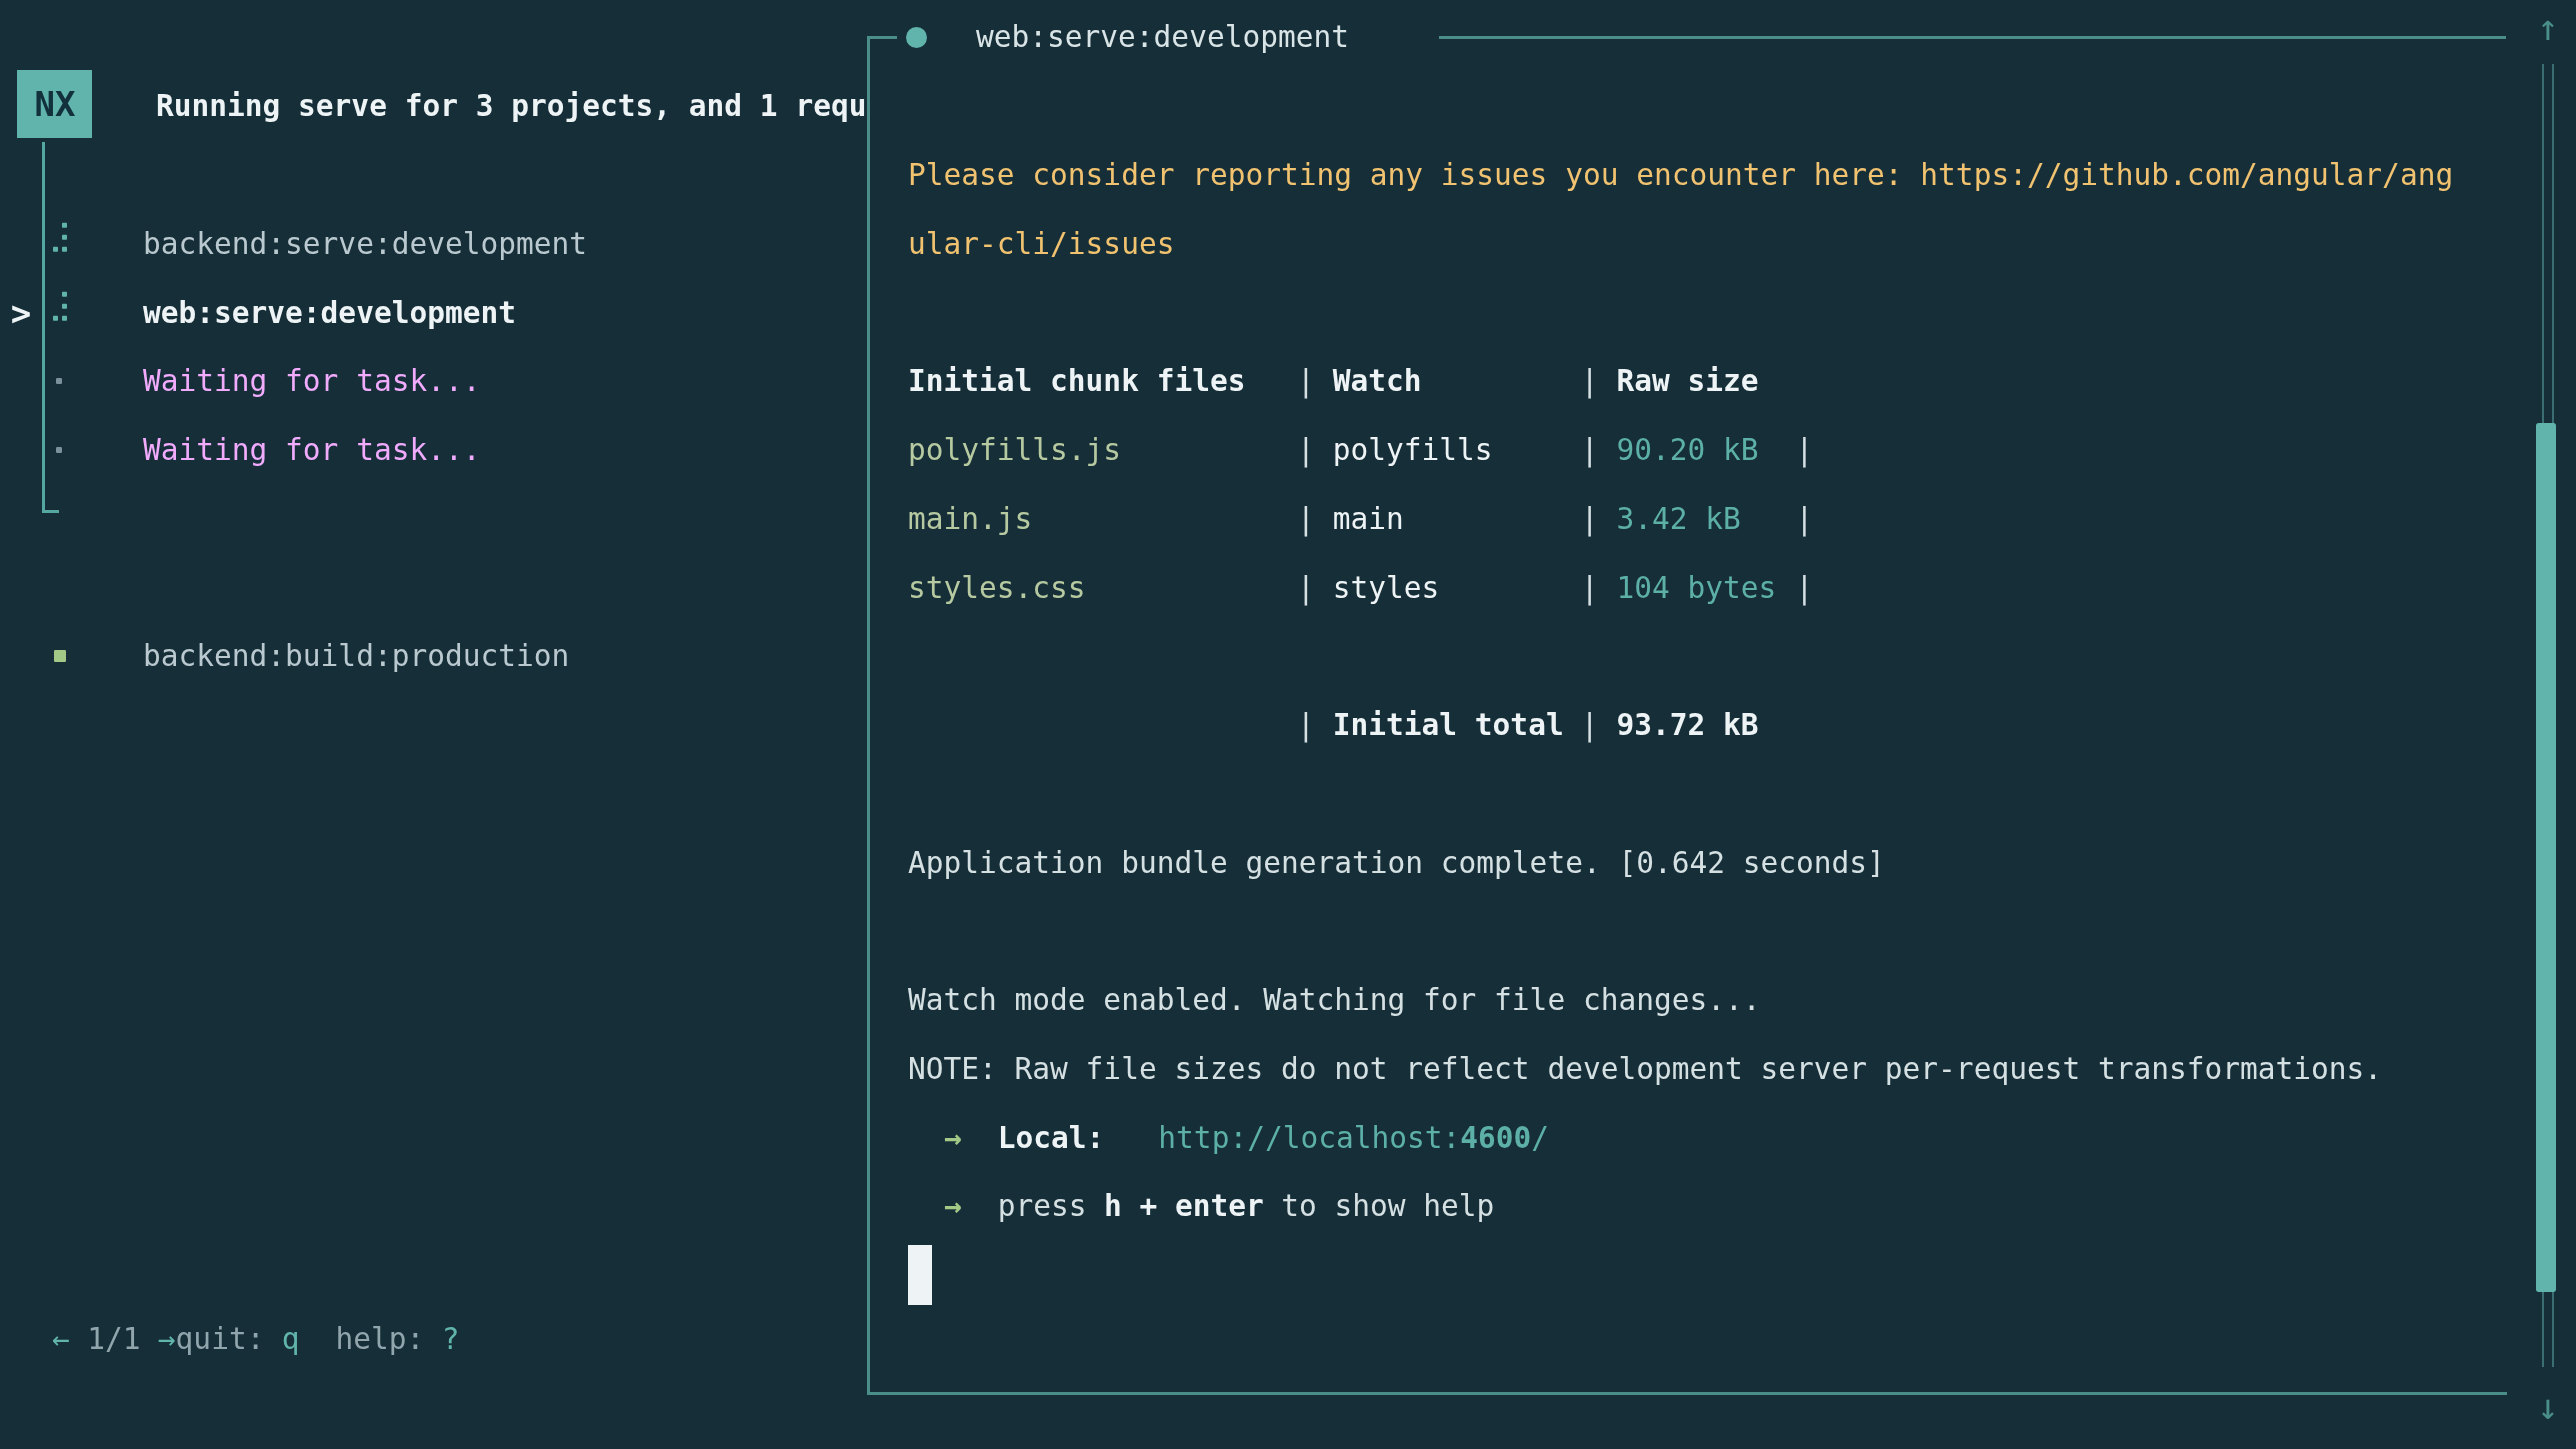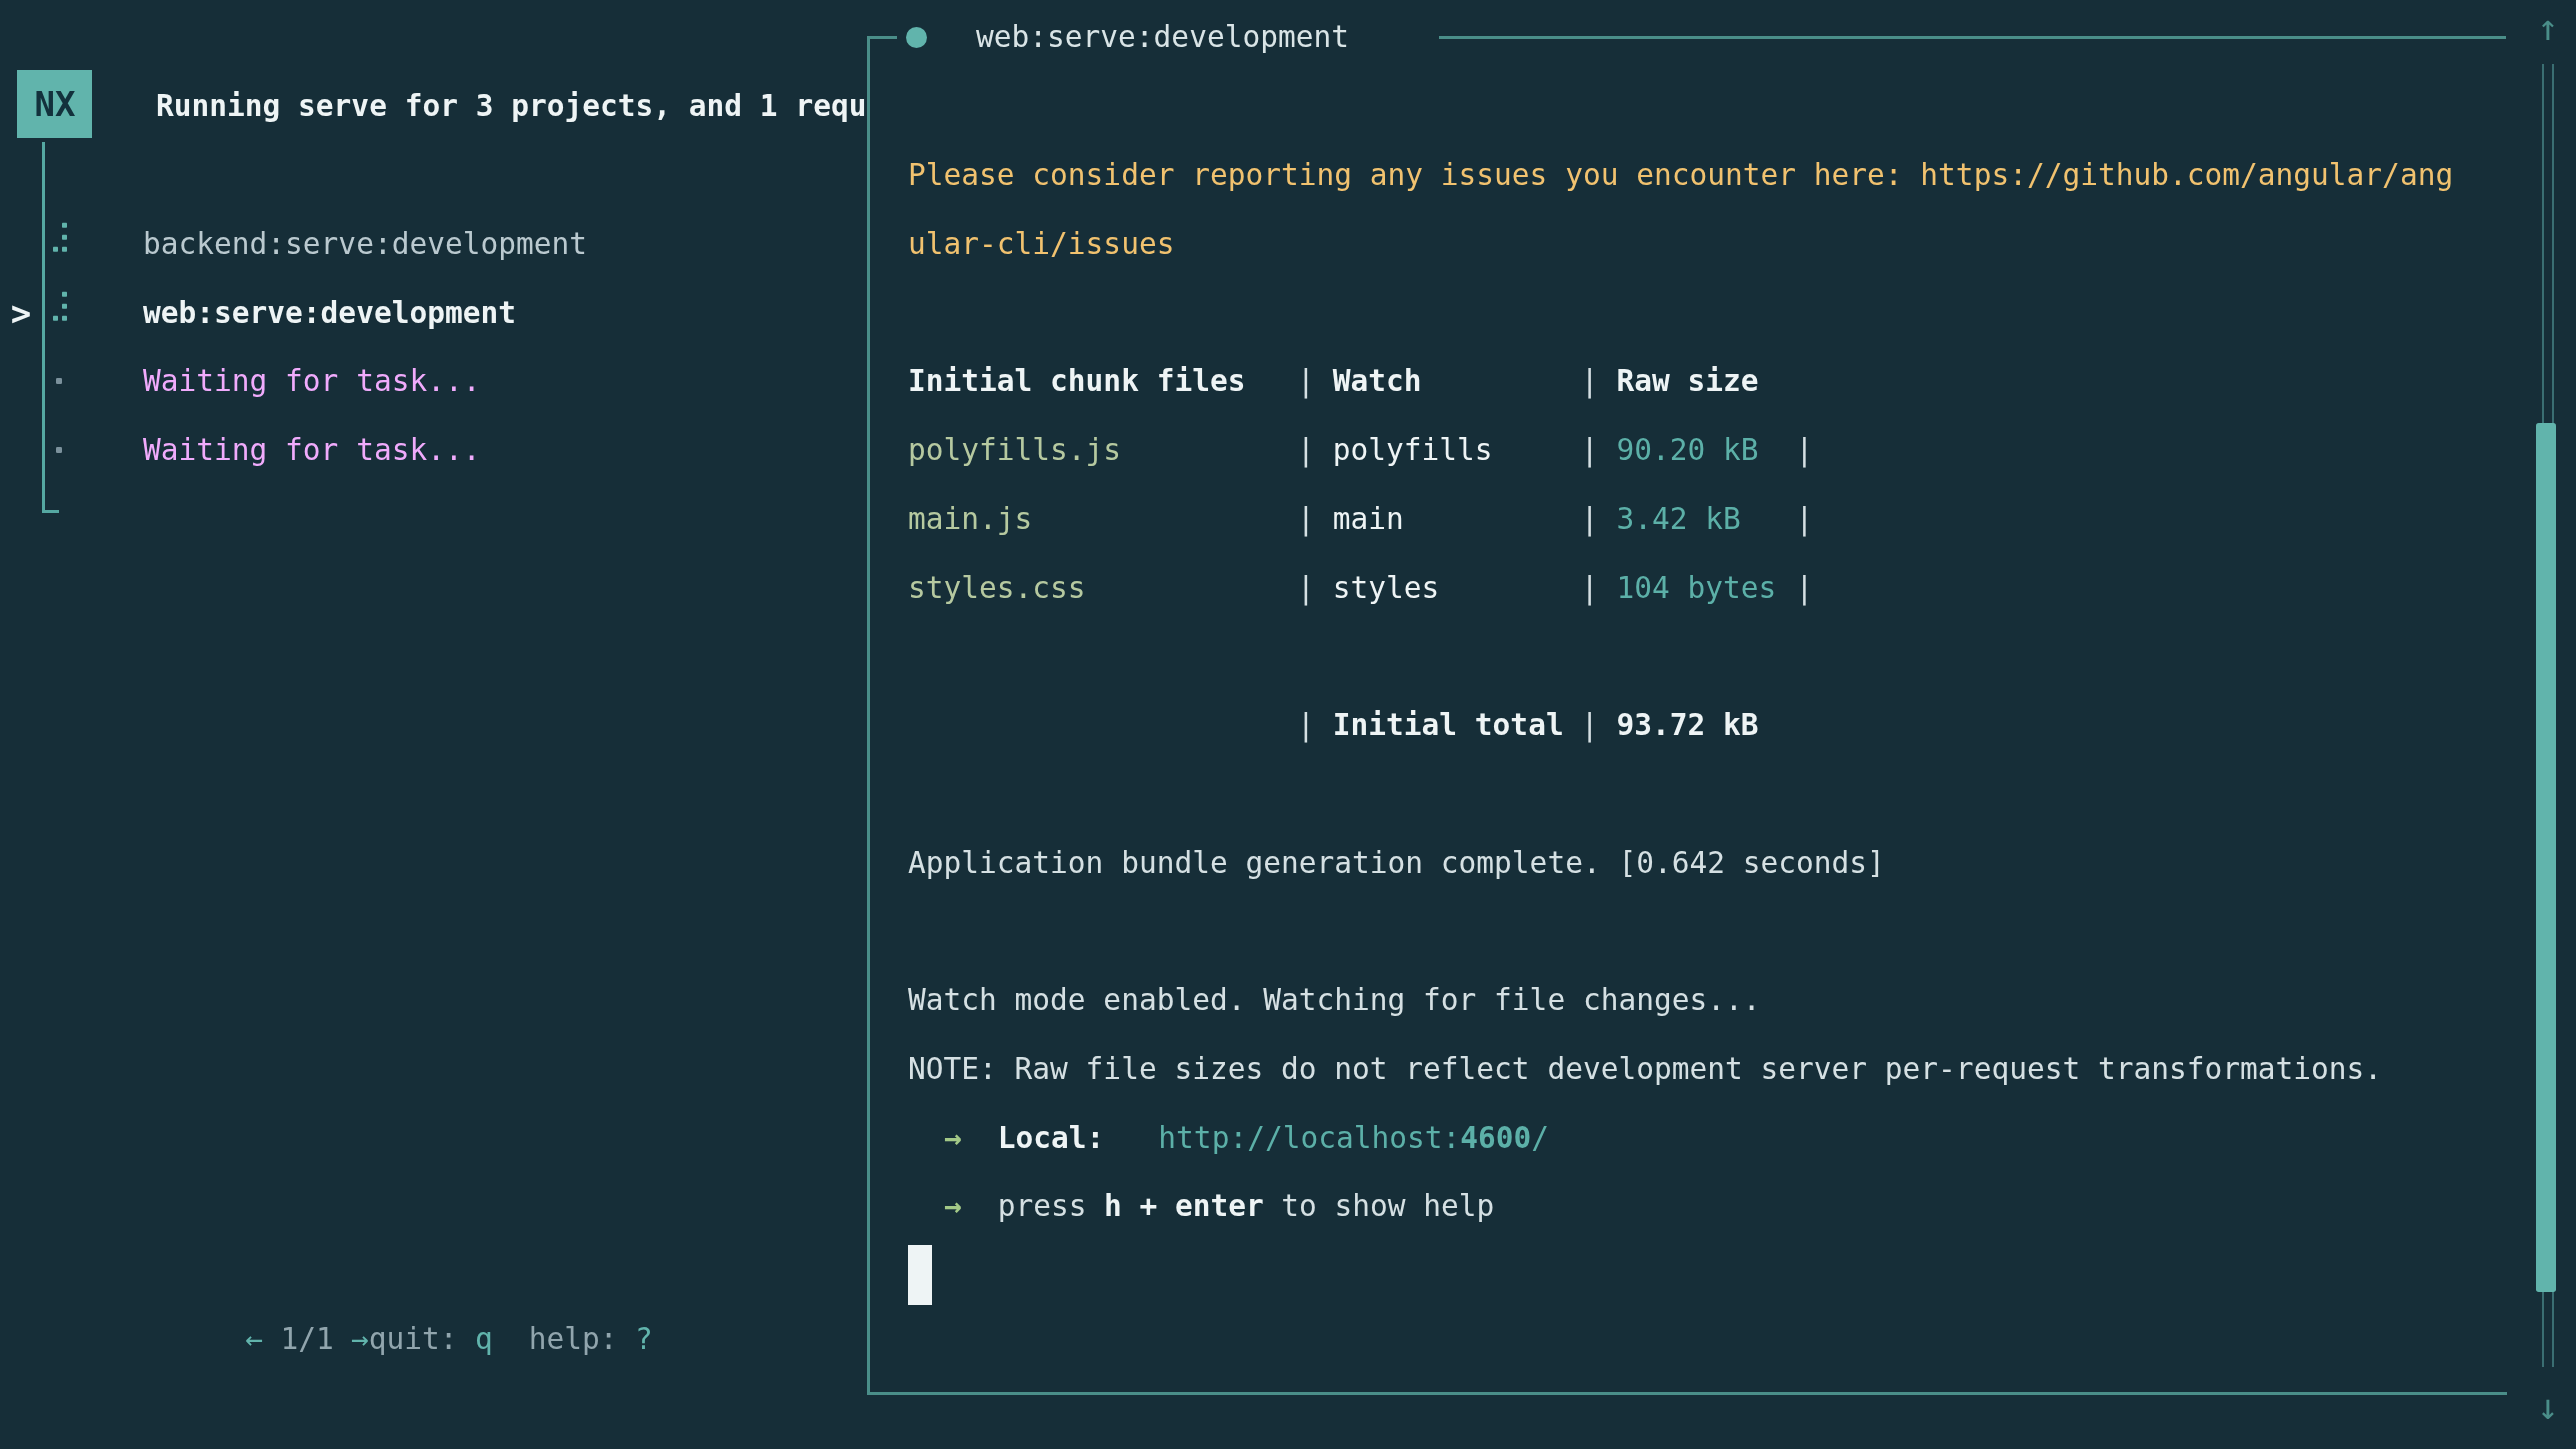--- a/index.html
+++ b/index.html
@@ -29,22 +29,22 @@
   .spinner i.off{background:transparent;}
   .dot-icon{position:absolute;left:44px;top:50%;transform:translateY(-50%);
     width:6px;height:6px;background:#7b919c;border-radius:1.3px;}
   .x-icon{position:absolute;left:38px;top:50%;transform:translateY(-54%);width:21.5px;height:23px;}
   .x-icon::before,.x-icon::after{content:"";position:absolute;left:8.7px;top:-0.7px;width:5.4px;height:24px;
     border-radius:2px;background:#ef5e6e;}
   .x-icon::before{transform:rotate(43deg);}
   .x-icon::after{transform:rotate(-43deg);}
   .sq-icon{position:absolute;left:42px;top:50%;transform:translateY(-50%);
     width:12px;height:12px;background:#a3c987;border-radius:1.3px;}
-  .bottom-bar{left:0;top:1304px;width:865px;justify-content:center;
-    padding:0 63px 0 40px;box-sizing:border-box;color:#91a5ad;margin-left:16px;}
+  .bottom-bar{left:0;top:1304px;width:865px;justify-content:flex-start;
+    padding:0 63px 0 40px;box-sizing:border-box;color:#91a5ad;}
   .key{color:#61b4ac;}
   .pg-arrow{color:#61b4ac;}
   .ml1{margin-left:17.4px;} .ml2{margin-left:36px;} .ml3{margin-left:54px;}
 
   
   .p-left{position:absolute;left:867px;top:36px;width:2.7px;height:1359px;background:#4a8e89;}
   .p-bottom{position:absolute;left:867px;top:1392px;width:1640px;height:2.7px;background:#4a8e89;}
   .p-topseg{position:absolute;left:867px;top:36px;width:29.5px;height:2.7px;background:#4a8e89;}
   .p-dot{position:absolute;left:906px;top:27px;width:21px;height:21px;border-radius:50%;background:#61b4ac;}
   .p-title{left:976px;top:2.7px;color:#d9e4e6;}
@@ -105,20 +105,24 @@
       <span class="dot-icon"></span>
       <span class="task-label t-waiting">Waiting for task...</span>
     </div>
 
     <div class="row task-row" style="top:415px">
       <span class="dot-icon"></span>
       <span class="task-label t-waiting">Waiting for task...</span>
     </div>
 
 
+    <div class="row task-row" style="top:621px">
+      <span class="sq-icon"></span>
+      <span class="task-label t-running">backend:build:production</span>
+    </div>
 
     <div class="row bottom-bar">
       <span><span class="pg-arrow">←</span><span class="ml1">1/1</span><span class="pg-arrow ml1">→</span></span>
       <span><span>quit:</span><span class="key ml1">q</span><span class="ml2">help:</span><span class="key ml1">?</span></span>
     </div>
   </aside>
 
   <section>
     <div class="p-topseg"></div>
     <div class="p-left"></div>

